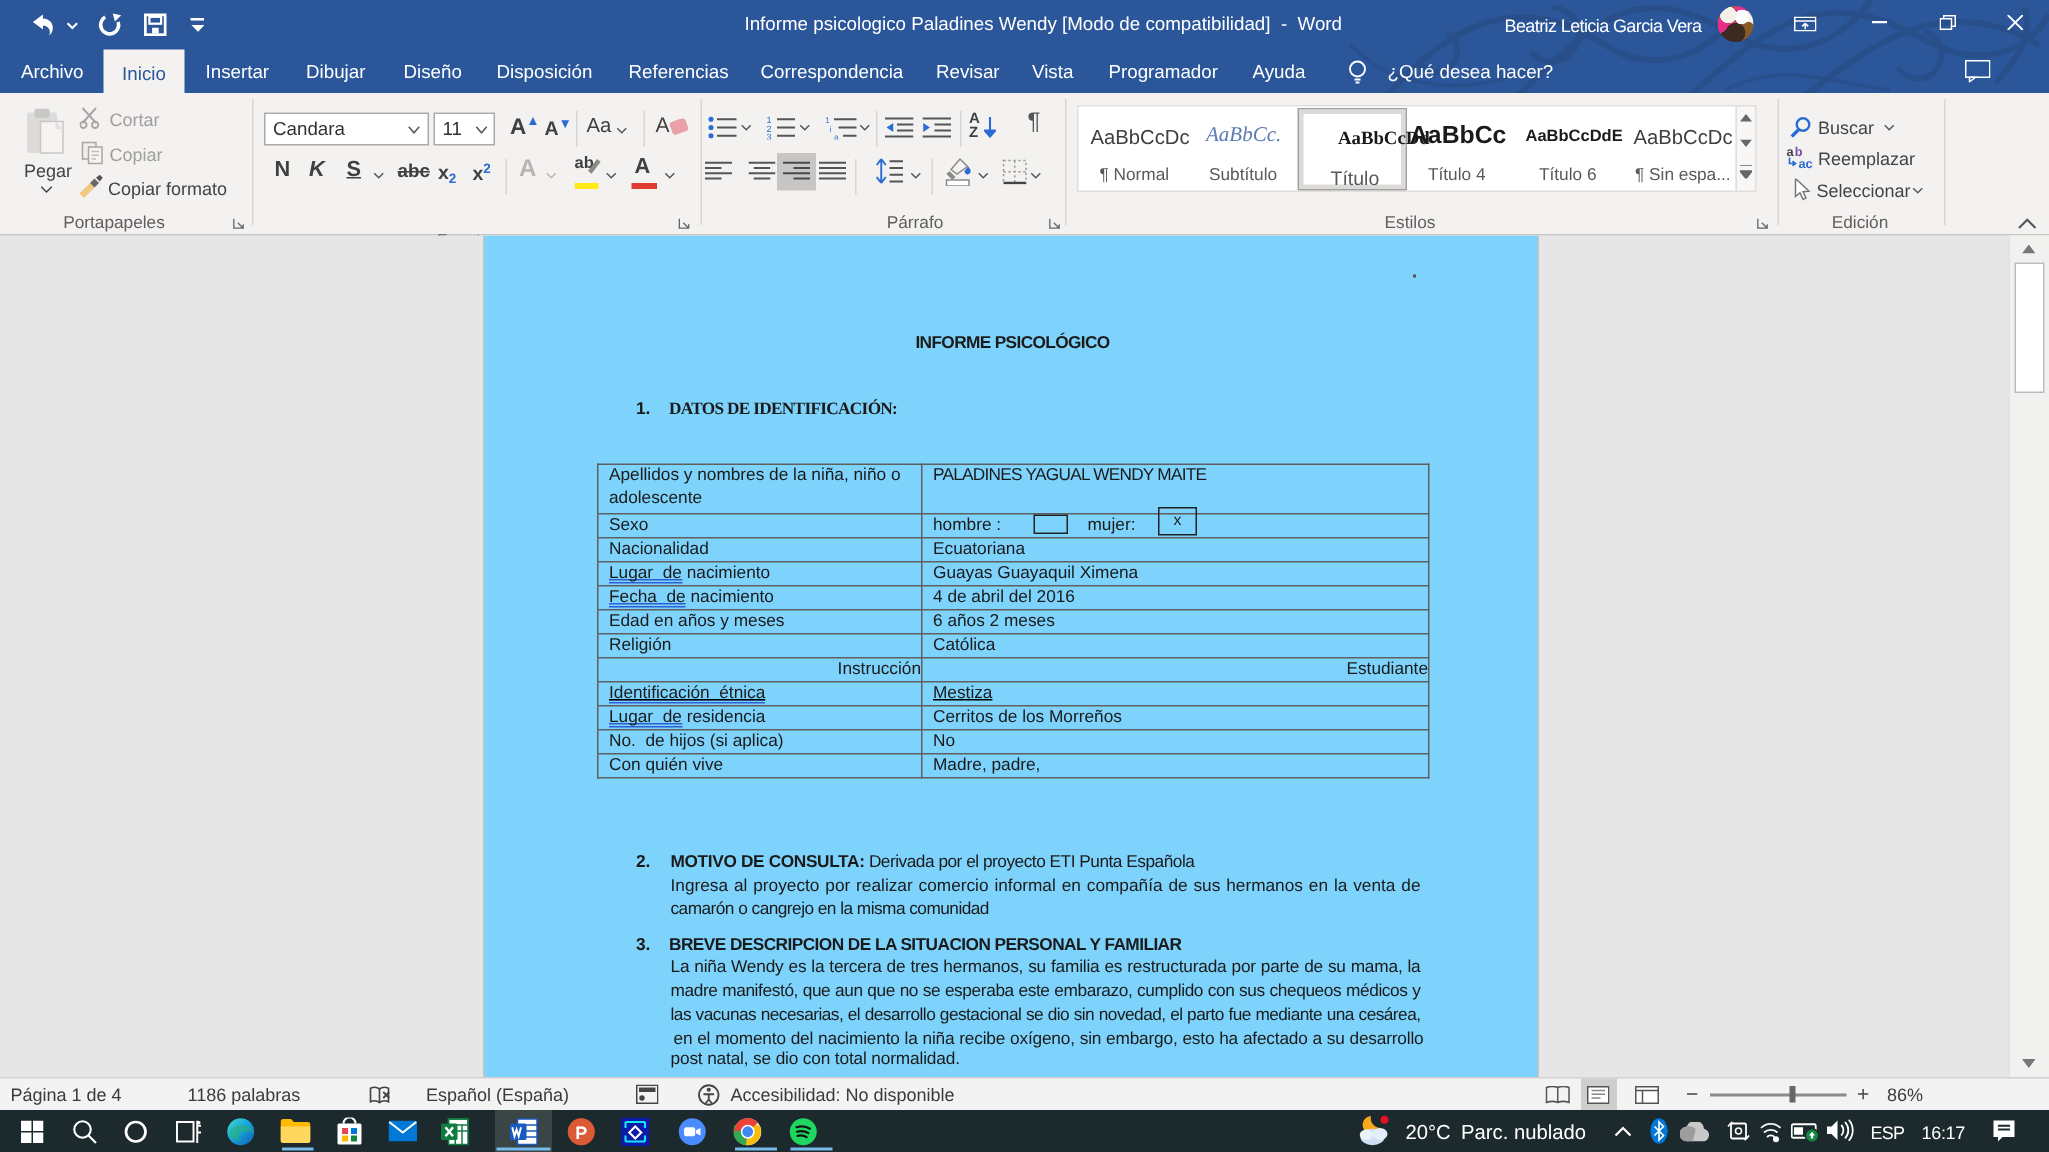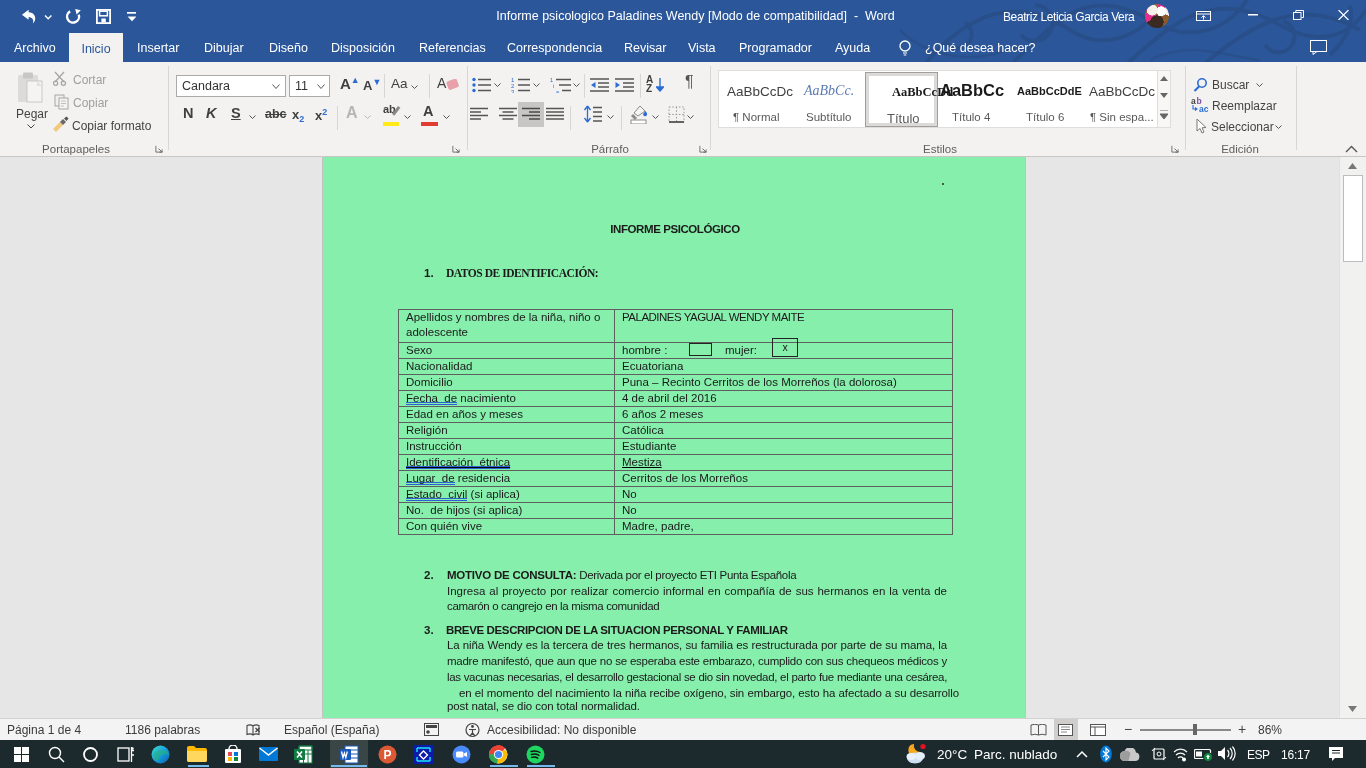--- a/index.html
+++ b/index.html
@@ -34,21 +34,21 @@
 .launcher { position:absolute; top:83px; width:8px; height:8px; }
 .rtext { color:#444; font-size:12px; }
 .gray { color:#a19f9d; }
 .ribbon-ic { position:absolute; }
 
 
 .combo { position:absolute; background:#fff; border:1px solid #acaaa8; }
 
 
 #docarea { position:absolute; left:0; top:157px; width:1339px; height:561px; background:#e6e6e6; overflow:hidden; }
-#page { position:absolute; left:322px; top:0px; width:704px; height:561px; background:#86efac; border-left:1px solid #c3c3c3; border-right:1px solid #c3c3c3; }
+#page { position:absolute; left:322px; top:0px; width:704px; height:561px; background:#7dd3fc; border-left:1px solid #c3c3c3; border-right:1px solid #c3c3c3; }
 #scrollbar { position:absolute; left:1339px; top:157px; width:27px; height:561px; background:#f1f1f0; border-left:1px solid #e0e0e0; }
 
 
 .dline { position:absolute; font-size:11.5px; color:#1a1a1a; white-space:pre; }
 .j { text-align:justify; text-align-last:justify; }
 table#t { position:absolute; left:75px; top:152px; border-collapse:collapse; table-layout:fixed; }
 #t td { border:1px solid #5f5f5f; font-size:11.5px; color:#1a1a1a; padding:0 0 0 7px; vertical-align:top; line-height:15px; }
 .bu { padding-bottom:1px; background: linear-gradient(#2e5fd3,#2e5fd3) 0 100% / 100% 1.1px no-repeat, linear-gradient(#2e5fd3,#2e5fd3) 0 calc(100% - 2.2px) / 100% 1.1px no-repeat; }
 
 
@@ -438,50 +438,46 @@
             </tr>
         <tr style="height:15.1px;">
               <td>Sexo</td>
               <td style="position:relative;">hombre :<span class="abs" style="left:74px; top:0px; width:23px; height:13px; border:1.5px solid #222;"></span><span class="abs" style="left:110px;">mujer:</span><span class="abs" style="left:157px; top:-5px; width:26px; height:19px; border:1.5px solid #222; text-align:center; font-size:10.5px; line-height:17px;">x</span></td>
             </tr>
         <tr style="height:15.1px;">
               <td>Nacionalidad</td>
               <td>Ecuatoriana</td>
             </tr>
         <tr style="height:15.1px;">
-              <td>Domicilio</td>
-              <td>Puna – Recinto Cerritos de los Morreños (la dolorosa)</td>
+              <td><span class="bu">Lugar&nbsp; de</span> nacimiento</td>
+              <td>Guayas Guayaquil Ximena</td>
             </tr>
         <tr style="height:15.1px;">
               <td><span class="bu">Fecha&nbsp; de</span> nacimiento</td>
               <td>4 de abril del 2016</td>
             </tr>
         <tr style="height:15.1px;">
               <td>Edad en años y meses</td>
               <td>6 años 2 meses</td>
             </tr>
         <tr style="height:15.1px;">
               <td>Religión</td>
               <td>Católica</td>
             </tr>
-        <tr style="height:15.1px;">
+        <tr style="height:15.1px;text-align:right;">
               <td>Instrucción</td>
               <td>Estudiante</td>
             </tr>
         <tr style="height:15.1px;text-decoration:underline;">
               <td><span class="bu">Identificación&nbsp; étnica</span></td>
               <td>Mestiza</td>
             </tr>
         <tr style="height:15.1px;">
               <td><span class="bu">Lugar&nbsp; de</span> residencia</td>
               <td>Cerritos de los Morreños</td>
-            </tr>
-        <tr style="height:15.1px;">
-              <td><span class="bu">Estado&nbsp; civil</span> (si aplica)</td>
-              <td>No</td>
             </tr>
         <tr style="height:15.1px;">
               <td>No.&nbsp; de hijos (si aplica)</td>
               <td>No</td>
             </tr>
         <tr style="height:16px;">
               <td>Con quién vive</td>
               <td>Madre, padre,</td>
             </tr>
       </tbody>
@@ -490,21 +486,21 @@
       <div class="dline" style="left:101px; top:412px; font-weight:bold;">2.</div>
       <div class="dline" style="left:124px; top:412px;"><b style="letter-spacing:-0.23px;">MOTIVO DE CONSULTA:</b><span style="letter-spacing:-0.32px;"> Derivada por el proyecto ETI Punta Española</span></div>
       <div class="dline j" style="left:124px; top:428px; width:500px; white-space:normal;">Ingresa al proyecto por realizar comercio informal en compañía de sus hermanos en la venta de</div>
       <div class="dline" style="left:124px; top:443px; letter-spacing:-0.35px;">camarón o cangrejo en la misma comunidad</div>
 
       <div class="dline" style="left:101px; top:467px; font-weight:bold;">3.</div>
       <div class="dline" style="left:123px; top:467px; font-weight:bold; letter-spacing:-0.37px;">BREVE DESCRIPCION DE LA SITUACION PERSONAL Y FAMILIAR</div>
       <div class="dline j" style="left:124px; top:482px; width:500px; white-space:normal; letter-spacing:-0.12px;">La niña Wendy es la tercera de tres hermanos, su familia es restructurada por parte de su mama, la</div>
       <div class="dline j" style="left:124px; top:514px; width:500px; white-space:normal; letter-spacing:-0.35px;">las vacunas necesarias, el desarrollo gestacional se dio sin novedad, el parto fue mediante una cesárea,</div>
       <div class="dline j" style="left:124px; top:498px; width:500px; white-space:normal; letter-spacing:-0.25px;">madre manifestó, que aun que no se esperaba este embarazo, cumplido con sus chequeos médicos y</div>
-      <div class="dline j" style="left:136px; top:530px; width:500px; white-space:normal; letter-spacing:-0.12px;">en el momento del nacimiento la niña recibe oxígeno, sin embargo, esto ha afectado a su desarrollo</div>
+      <div class="dline j" style="left:126px; top:530px; width:500px; white-space:normal; letter-spacing:-0.12px;">en el momento del nacimiento la niña recibe oxígeno, sin embargo, esto ha afectado a su desarrollo</div>
       <div class="dline" style="left:124px; top:543px; letter-spacing:-0.1px;">post natal, se dio con total normalidad.</div>
     </div>
   </div>
 
   <div id="scrollbar">
     <svg class="abs" style="left:8px; top:6px;" width="9" height="6">
         <path d="M4.5 0 l4.5 6 h-9 z" fill="#777"></path>
       </svg>
     <div class="abs" style="left:3px; top:18px; width:20px; height:87px; background:#fff; border:1px solid #bcbcbc;"></div>
     <svg class="abs" style="left:8px; top:549px;" width="9" height="6">

